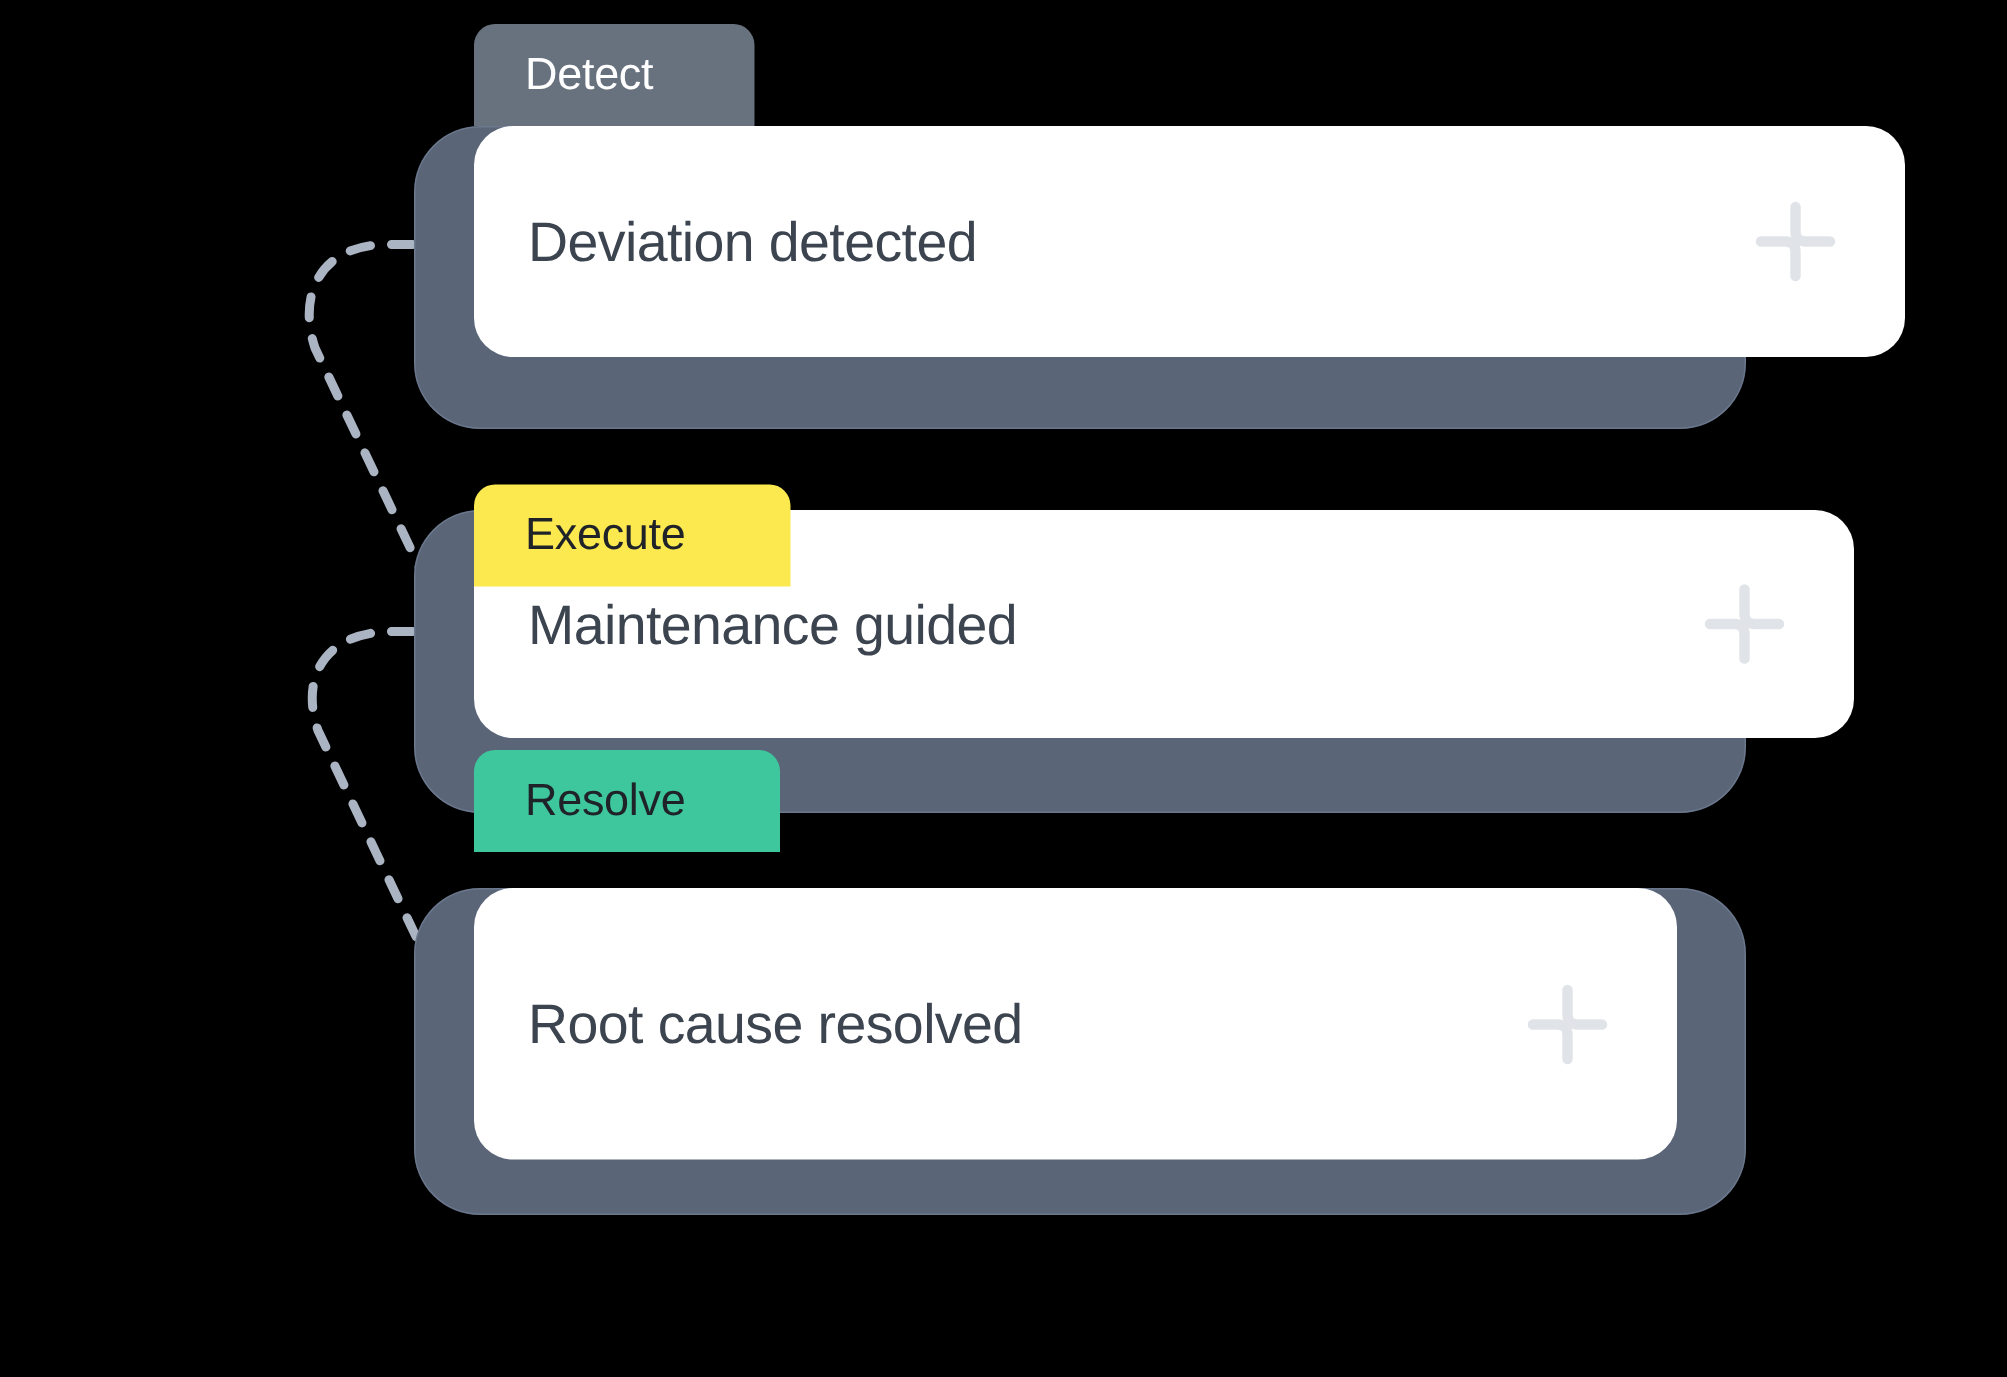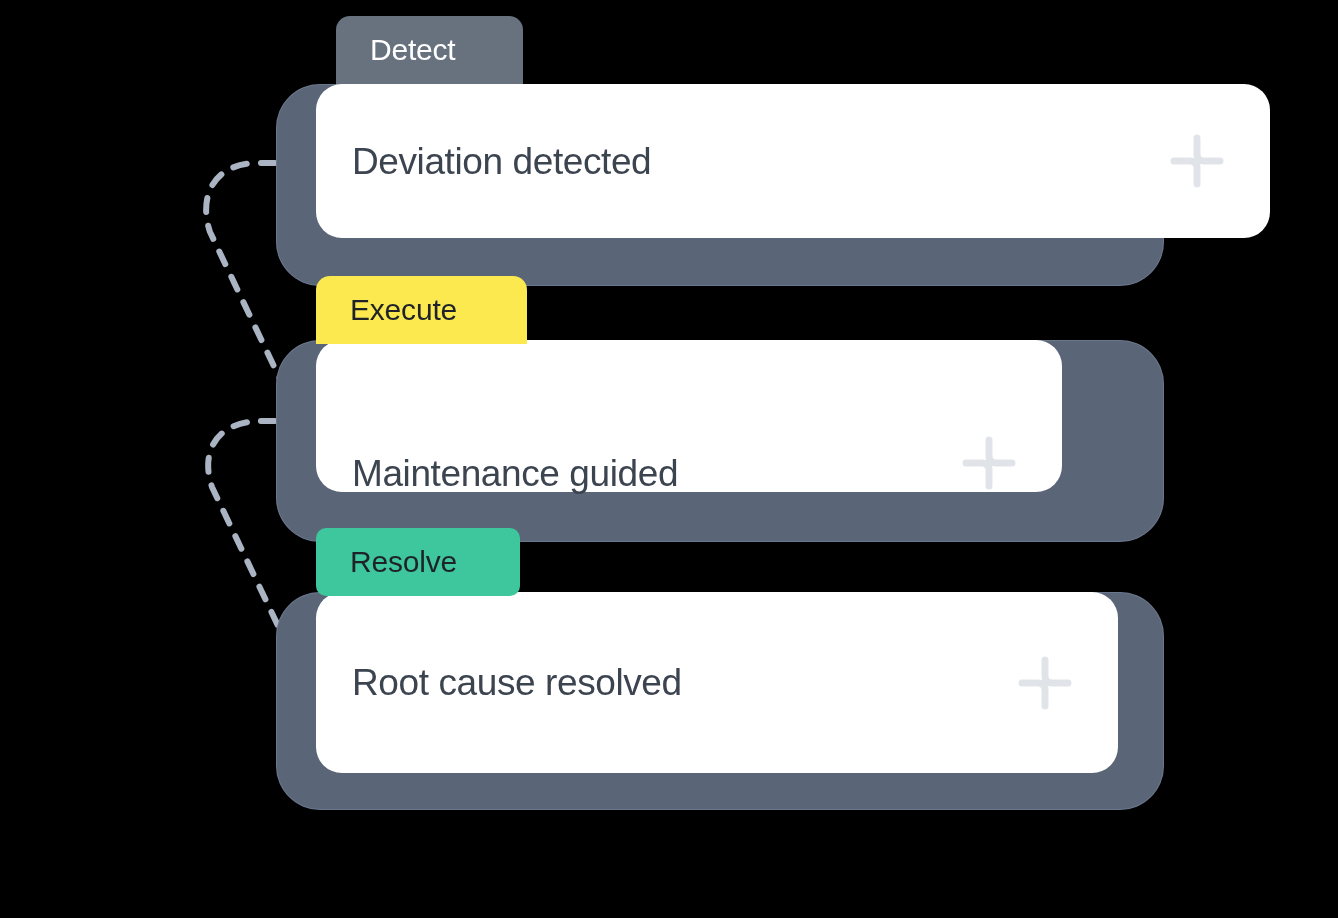--- a/index.html
+++ b/index.html
@@ -87,22 +87,22 @@
     align-items: center;
     padding: 0 34px;
     height: 68px;
     font-size: 30px;
     font-weight: 500;
     letter-spacing: -0.2px;
     line-height: 1;
     white-space: nowrap;
   }
 
-  .tab.detect  { background: #68727f; color: #ffffff; margin-left: 20px; }
-  .tab.execute { background: #fbe94f; color: #1f2329; }
+  .tab.detect  { background: #68727f; color: #ffffff; }
+  .tab.execute { background: #fbe94f; color: #1f2329; margin-top: 47px; }
   .tab.resolve { background: #3ec79c; color: #1f2329; }
 
   
   .crosshair-icon {
     width: 58px;
     height: 58px;
     flex: 0 0 58px;
     opacity: 0.95;
   }
 </style>
@@ -134,32 +134,32 @@
   </div>
 
   <div class="flow-group">
 
     <div class="tab execute" style="left:316px; top:276px; min-width:211px;">
       <span>Execute</span>
     </div>
 
     <div class="panel" style="left:276px; top:340px; width:888px; height:202px;"></div>
 
-    <div class="card" style="left:316px; top:340px; width:746px; height:152px;align-items:flex-end;">
+    <div class="card" style="left:316px; top:340px; width:920px; height:152px;">
       <span class="card-title">Maintenance guided</span>
       <svg class="crosshair-icon" viewBox="0 0 58 58">
         <path d="M 29 6 L 29 22 Q 29 29 36 29 L 52 29" fill="none" stroke="#dfe3e8" stroke-width="7" stroke-linecap="round" stroke-linejoin="round"></path>
         <path d="M 6 29 L 22 29 Q 29 29 29 36 L 29 52" fill="none" stroke="#dfe3e8" stroke-width="7" stroke-linecap="round" stroke-linejoin="round"></path>
       </svg>
     </div>
   </div>
 
   <div class="flow-group">
 
-    <div class="tab resolve" style="left:316px; top:528px; min-width:204px;border-radius:10px;">
+    <div class="tab resolve" style="left:316px; top:500px; min-width:204px;">
       <span>Resolve</span>
     </div>
 
     <div class="panel" style="left:276px; top:592px; width:888px; height:218px;"></div>
 
     <div class="card" style="left:316px; top:592px; width:802px; height:181px;">
       <span class="card-title">Root cause resolved</span>
       <svg class="crosshair-icon" viewBox="0 0 58 58">
         <path d="M 29 6 L 29 22 Q 29 29 36 29 L 52 29" fill="none" stroke="#dfe3e8" stroke-width="7" stroke-linecap="round" stroke-linejoin="round"></path>
         <path d="M 6 29 L 22 29 Q 29 29 29 36 L 29 52" fill="none" stroke="#dfe3e8" stroke-width="7" stroke-linecap="round" stroke-linejoin="round"></path>

